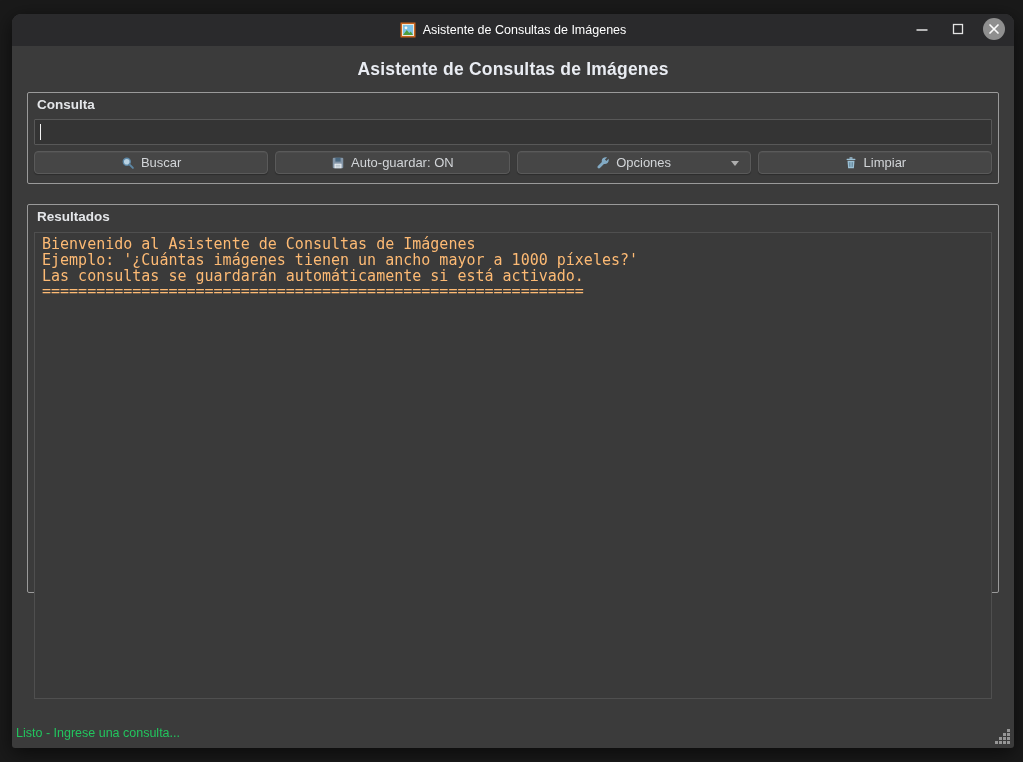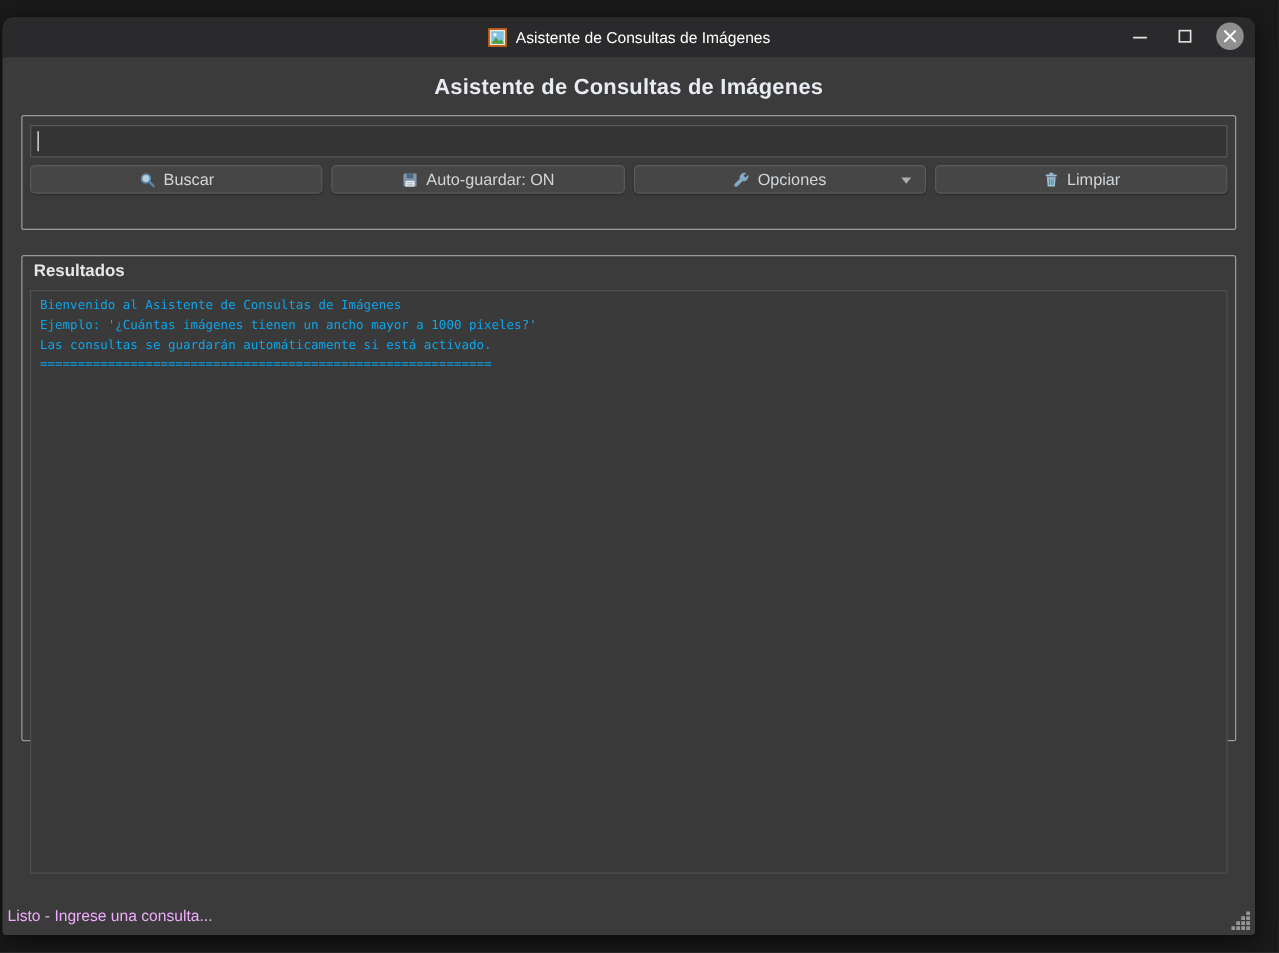--- a/index.html
+++ b/index.html
@@ -4,21 +4,21 @@
 <style>
   * { margin:0; padding:0; box-sizing:border-box; }
   html,body { width:1023px; height:762px; }
   body {
     background:#1a1a1a;
     font-family:"Liberation Sans", sans-serif;
     position:relative;
     overflow:hidden;
   }
   .window {
-    position:absolute; left:2px; top:14px;
+    position:absolute; left:12px; top:14px;
     width:1002px; height:734px;
     background:#3b3b3b;
     border-radius:9px 9px 3px 3px;
     box-shadow:0 5px 20px rgba(0,0,0,.6);
     overflow:hidden;
   }
   
   .titlebar {
     height:32px; background:#2a2a2c;
     display:flex; align-items:center; justify-content:center;
@@ -78,30 +78,30 @@
     position:absolute; right:11px; top:9px;
     width:0; height:0;
     border-left:4px solid transparent; border-right:4px solid transparent;
     border-top:5px solid #aeaeae;
   }
   
   .group-results { margin-top:20px; height:389px; }
   .results-text {
     margin:8px 6px 0 6px; height:467px;
     background:#3a3a3a; border:1px solid #4f4f4f;
-    color:#0ea5e9;
+    color:#fdba74;
     font-family:"DejaVu Sans Mono","Liberation Mono",monospace;
-    font-size:10px; line-height:15.8px;
+    font-size:15px; line-height:15.8px;
     padding:4px 7px; white-space:pre; overflow:hidden;
   }
   
   .statusbar {
     position:absolute; left:0; bottom:0; width:100%; height:30px;
     display:flex; align-items:center;
-    padding:0 4px; color:#f0abfc; font-size:12.5px;
+    padding:0 4px; color:#22c55e; font-size:12.5px;
   }
   .sizegrip { position:absolute; right:3px; bottom:3px; width:16px; height:16px; }
 </style>
 </head>
 <body>
 
 <div class="window">
 
   <div class="titlebar">
     <div class="titlebar-center">
@@ -140,20 +140,21 @@
         </span>
       </button>
     </div>
   </div>
 
   <div class="window-body">
 
     <h1 class="page-title">Asistente de Consultas de Imágenes</h1>
 
     <div class="groupbox group-query">
+      <div class="group-label">Consulta</div>
       <div class="input-wrap">
         <input class="query-input" type="text" value="" style="">
         <span class="caret"></span>
       </div>
       <div class="btn-row">
 
         <button class="app-btn">
           <span class="btn-icon">
             <svg viewBox="0 0 16 16" width="14" height="14">
               <circle cx="6.6" cy="6.6" r="4" fill="#b9d2e2" stroke="#5d87a5" stroke-width="1.6"></circle>

